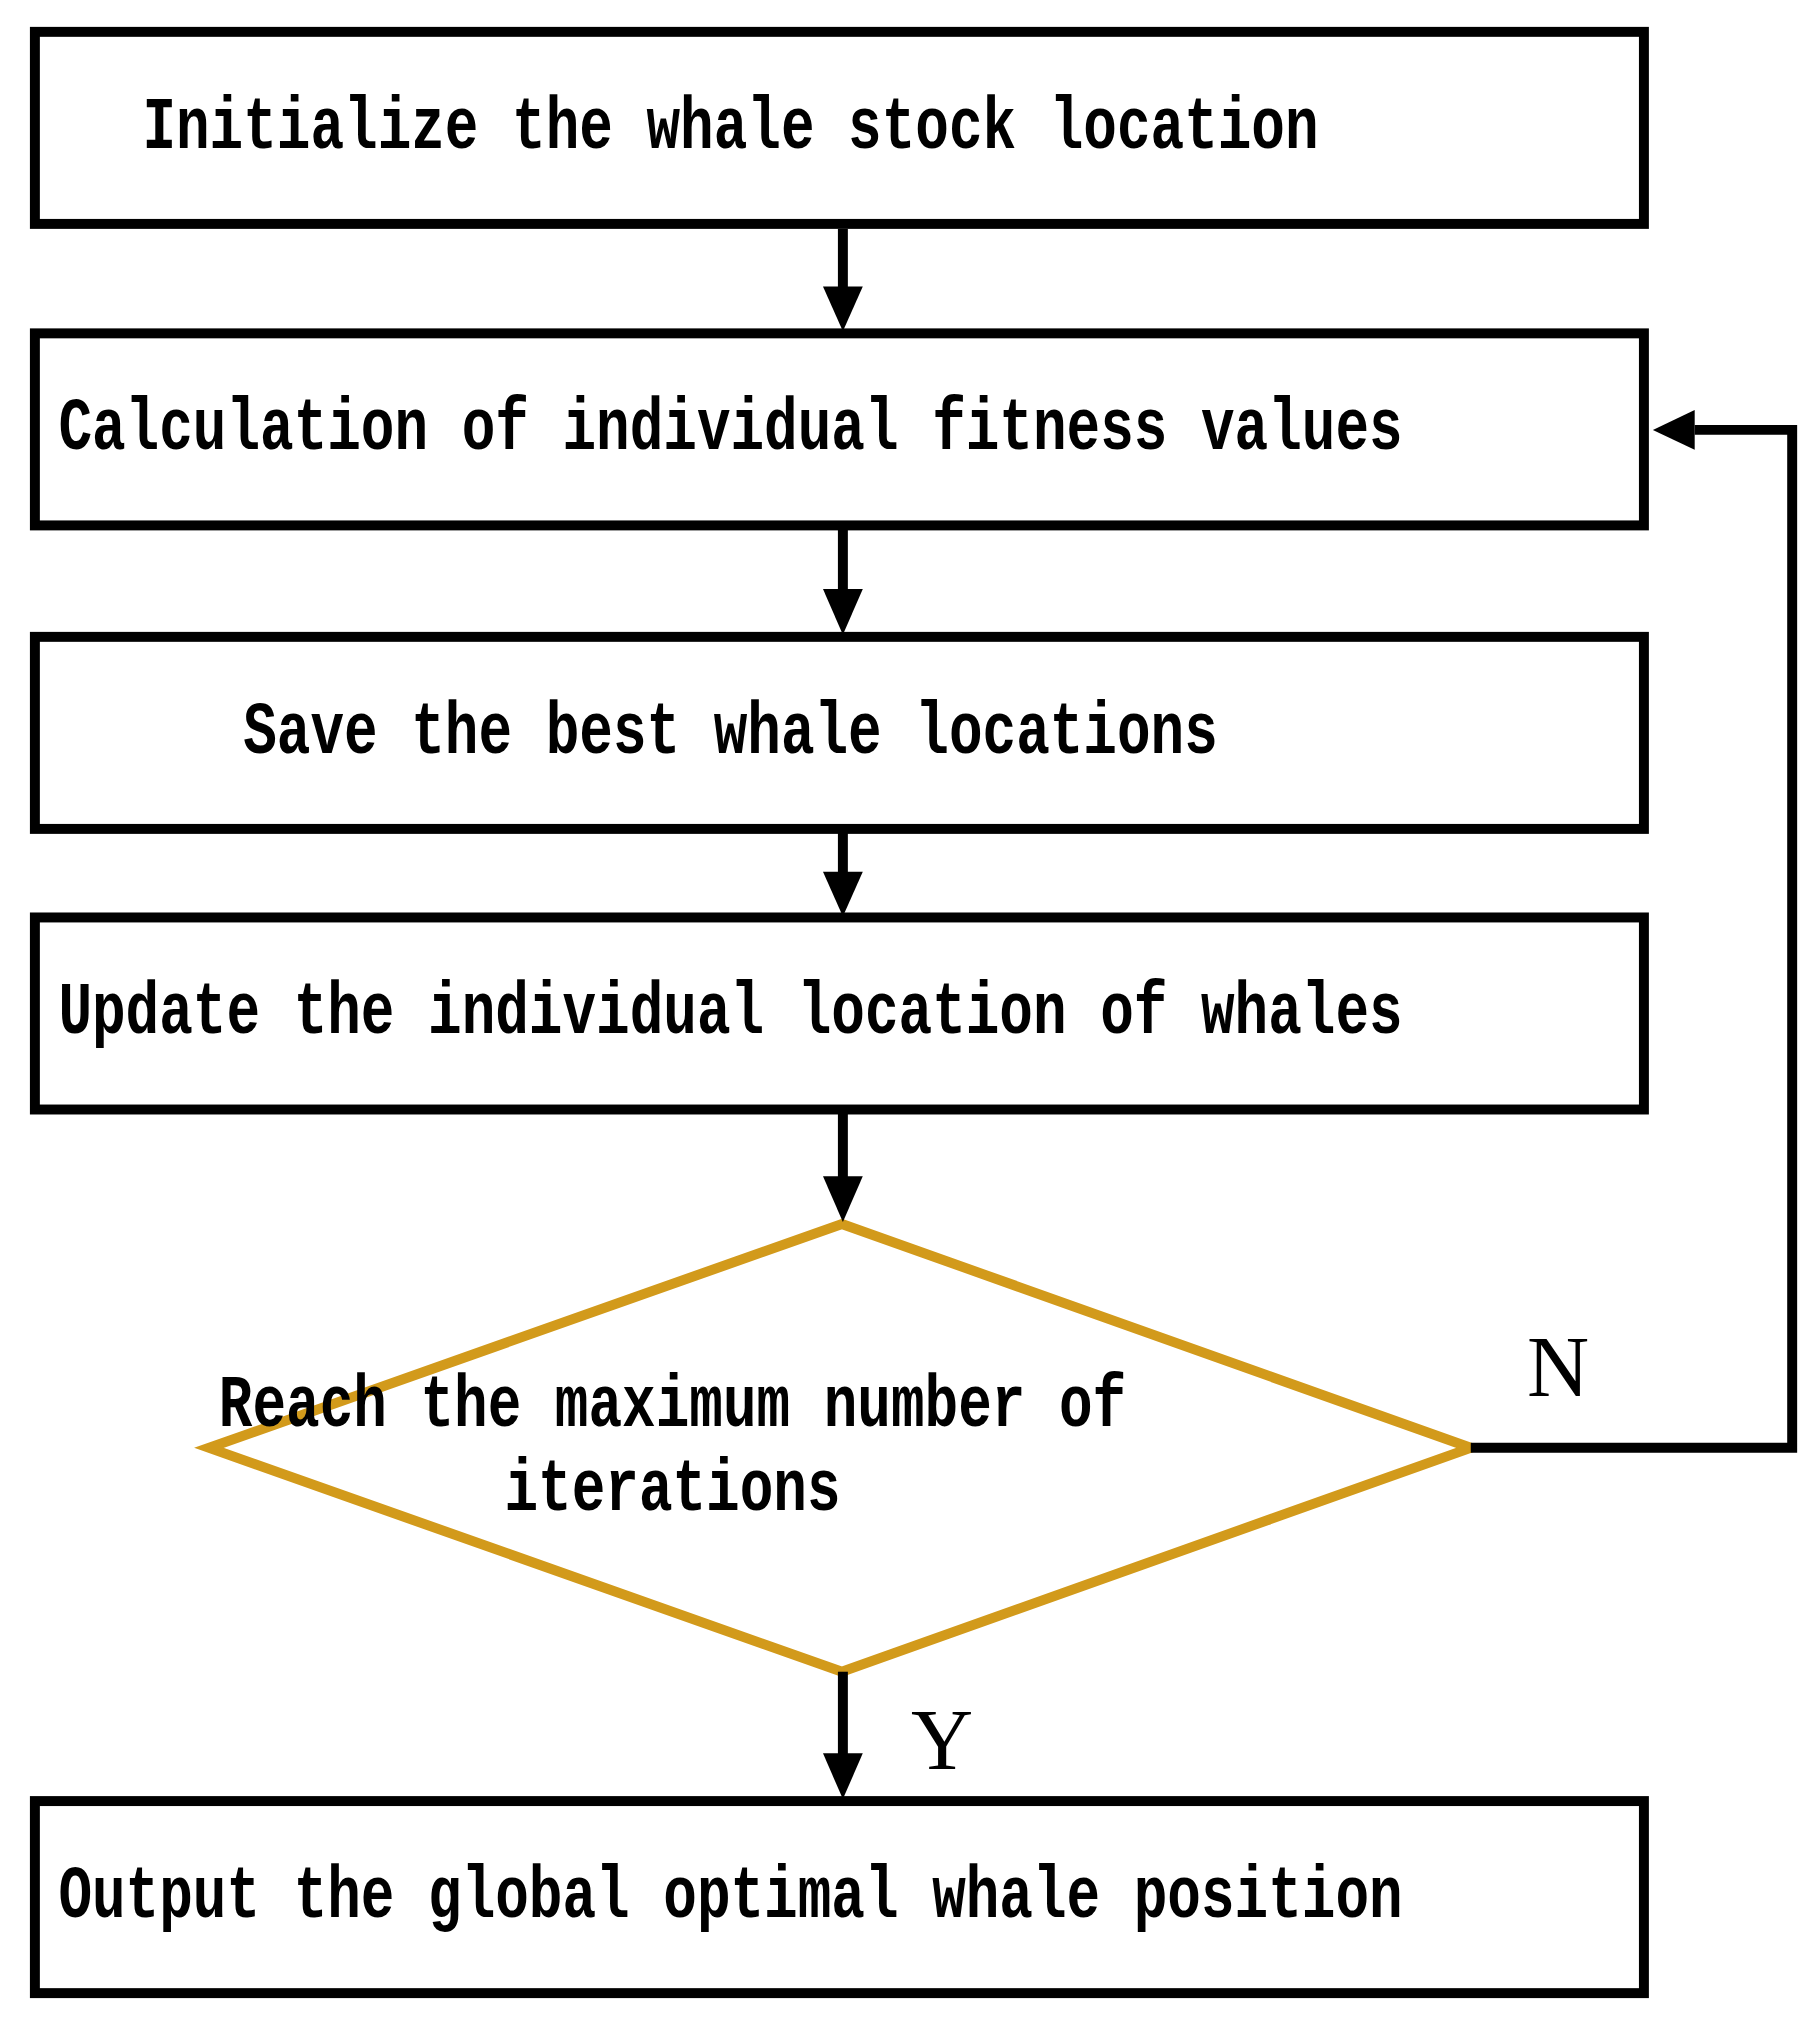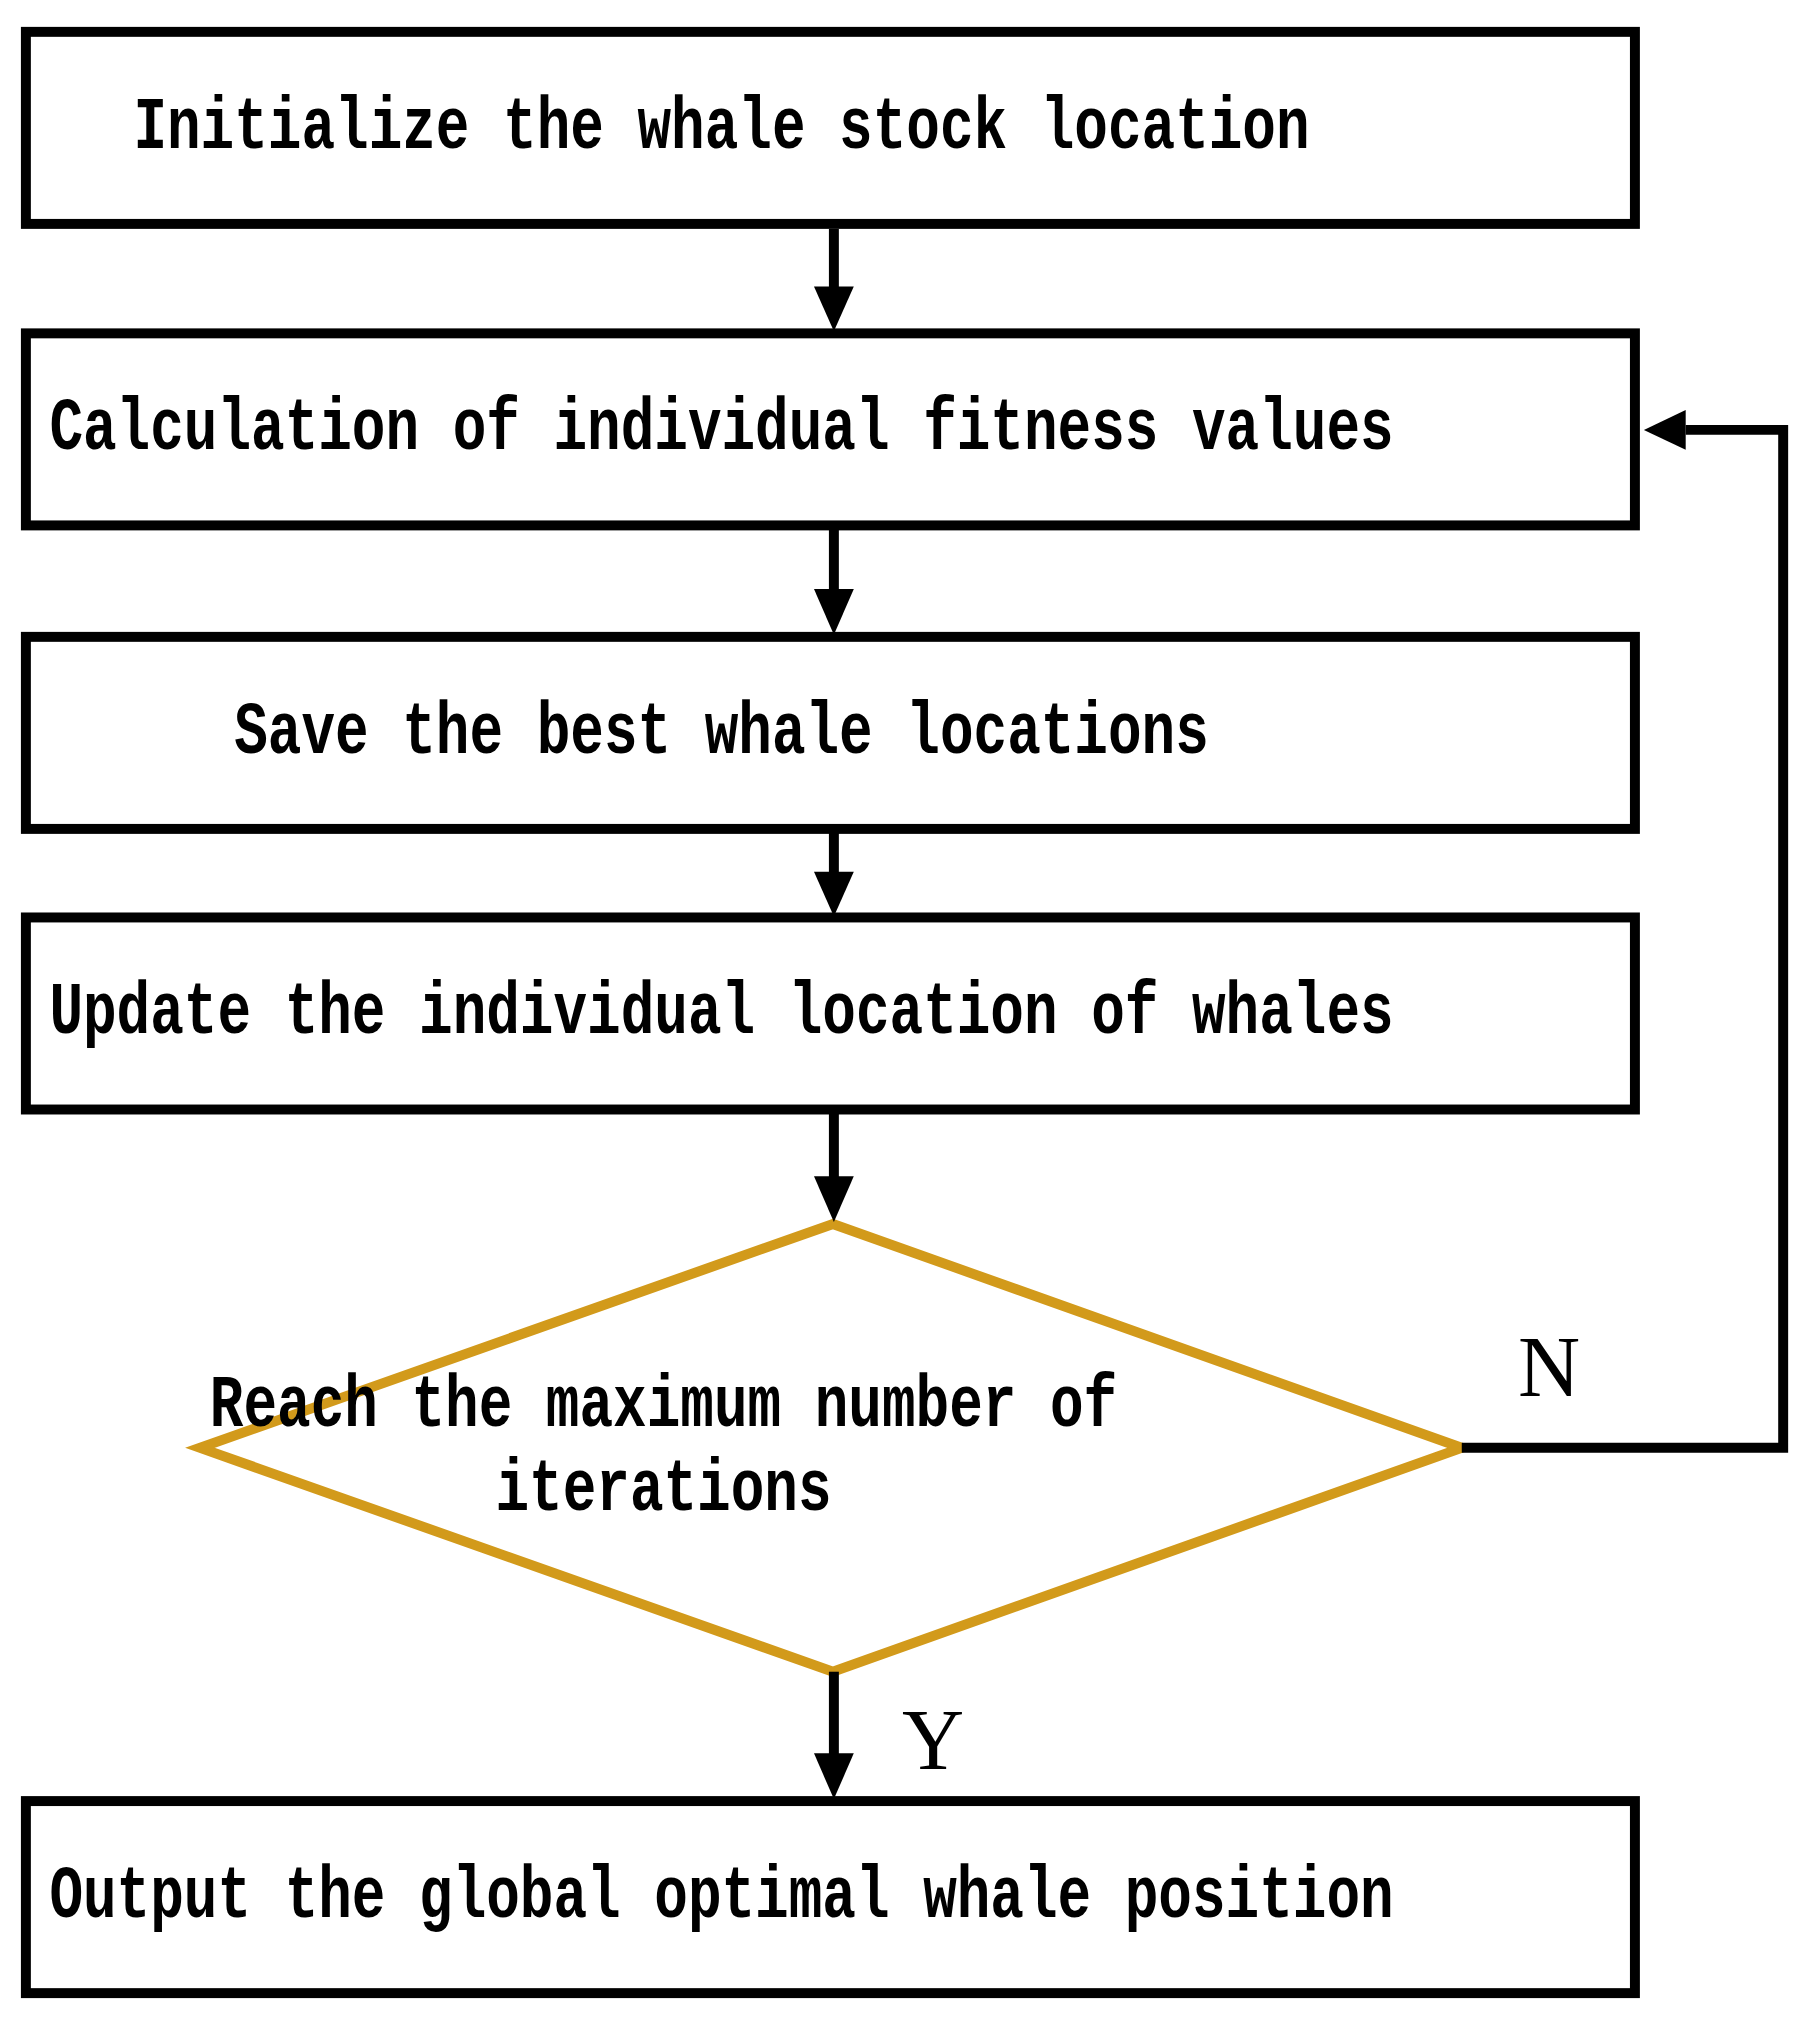--- a/index.html
+++ b/index.html
@@ -8,21 +8,21 @@
     background: #ffffff;
   }
   body {
     width: 1815px;
     height: 2022px;
     position: relative;
     font-family: "Liberation Mono", monospace;
   }
   .stage {
     position: absolute;
-    left: 4px; top: 0;
+    left: 13px; top: 0;
     width: 1653px;
     height: 2022px;
   }
   svg.wires {
     position: absolute;
     left: 0; top: 0;
   }
   .label {
     position: absolute;
     display: flex;

